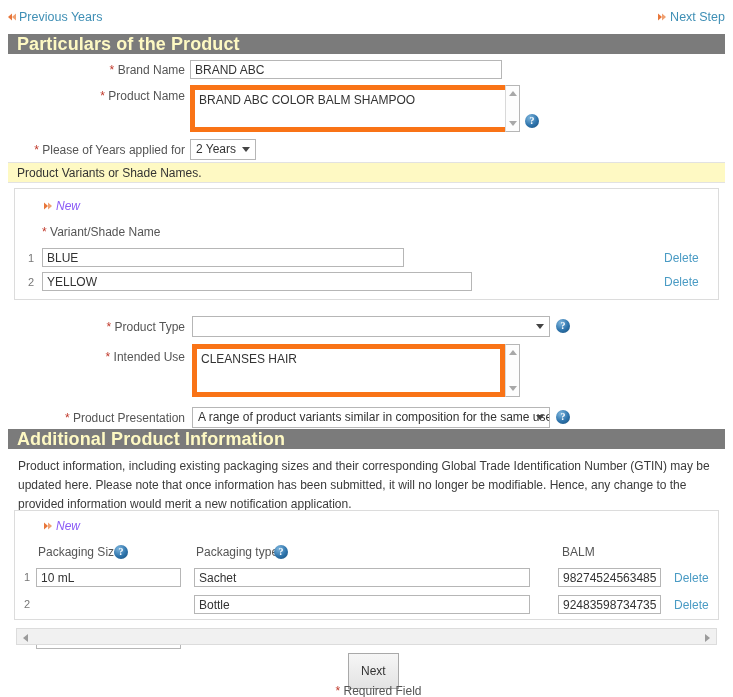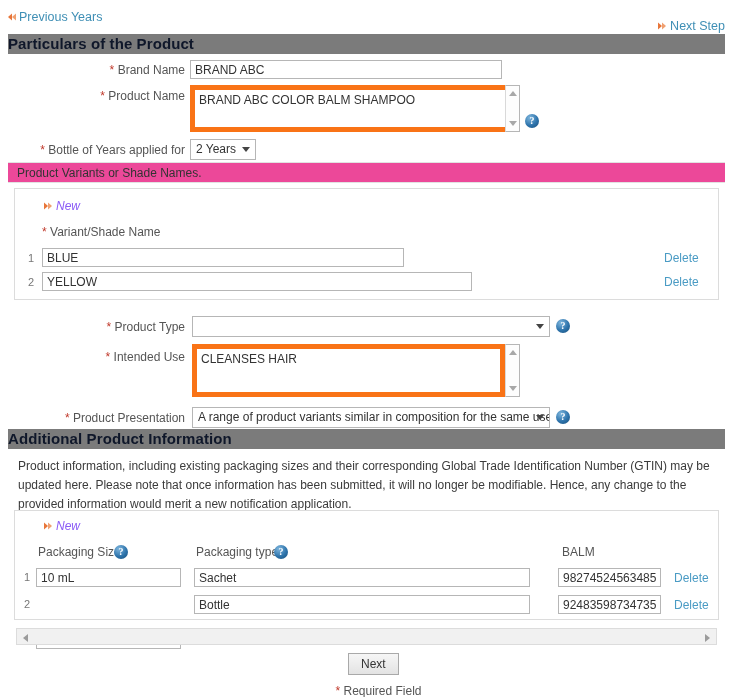--- a/index.html
+++ b/index.html
@@ -25,48 +25,49 @@
   }
   .step-link {
     position: absolute;
     font-size: 12.5px;
     color: #3f8fb5;
     text-decoration: none;
     white-space: nowrap;
     cursor: pointer;
   }
   .step-prev { left: 8px; top: 1px; }
-  .step-next { right: 8px; top: 10px; }
+  .step-next { right: 8px; top: 1px; }
   .arrow-ico {
     display: inline-block;
     width: 9px; height: 10px;
     vertical-align: -1px;
     margin-right: 2px;
   }
   .arrow-ico.right { margin-right: 3px; }
 
   
   .sect-dark {
     position: absolute;
     left: 8px;
     width: 717px;
     height: 20px;
     background: #7b7b7b;
-    color: #0f172a;
-    font-size: 15px;
+    color: #fef9c3;
+    font-size: 18px;
     font-weight: bold;
     line-height: 20px;
+    padding-left: 9px;
     letter-spacing: .1px;
   }
   .sect-light {
     position: absolute;
     left: 8px;
     width: 717px;
     height: 21px;
-    background: #ec4899;
+    background: #fef9c3;
     color: #333333;
     font-size: 12px;
     line-height: 21px;
     padding-left: 9px;
     border: 1px solid #e2e2e2;
     border-left: none; border-right: none;
   }
 
   
   .lbl {
@@ -219,21 +220,21 @@
   .hscroll .tri.rt { right: 6px; border-left: 5px solid #9b9b9b; }
 
   
   .nextbtn {
     position: absolute;
     border: 1px solid #a9a9a9;
     background: linear-gradient(#f6f6f6, #e3e3e3);
     font-family: "Liberation Sans", sans-serif;
     font-size: 12px;
     color: #333333;
-    padding: 3px 12px;
+    padding: 10px 12px;
     cursor: pointer;
   }
   .reqfoot {
     position: absolute;
     width: 733px;
     text-align: center;
     font-size: 12px;
     color: #555555;
   }
 </style>
@@ -277,21 +278,21 @@
   </div>
   <textarea class="ta" style="left: 190px; top: 85px; width: 320px; height: 47px;">BRAND ABC COLOR BALM SHAMPOO</textarea>
   <div class="ta-scroll" style="left:505px; top:85px; height:47px;">
     <div class="tri up"></div>
     <div class="tri dn"></div>
   </div>
   <div class="help" style="left:525px; top:114px;">?</div>
 
   <div class="lbl" style="left:20px; top:143px; width:165px;">
     <span class="req">*</span>
-    <span>Bottle of Years applied for</span>
+    <span>Please of Years applied for</span>
   </div>
   <div class="sel" style="left:190px; top:139px; width:66px; text-align:center;">
     <span>2 Years</span>
     <span class="caret"></span>
   </div>
 
   <div class="sect-light" style="top:162px;">
     <span>Product Variants or Shade Names.</span>
   </div>
 

